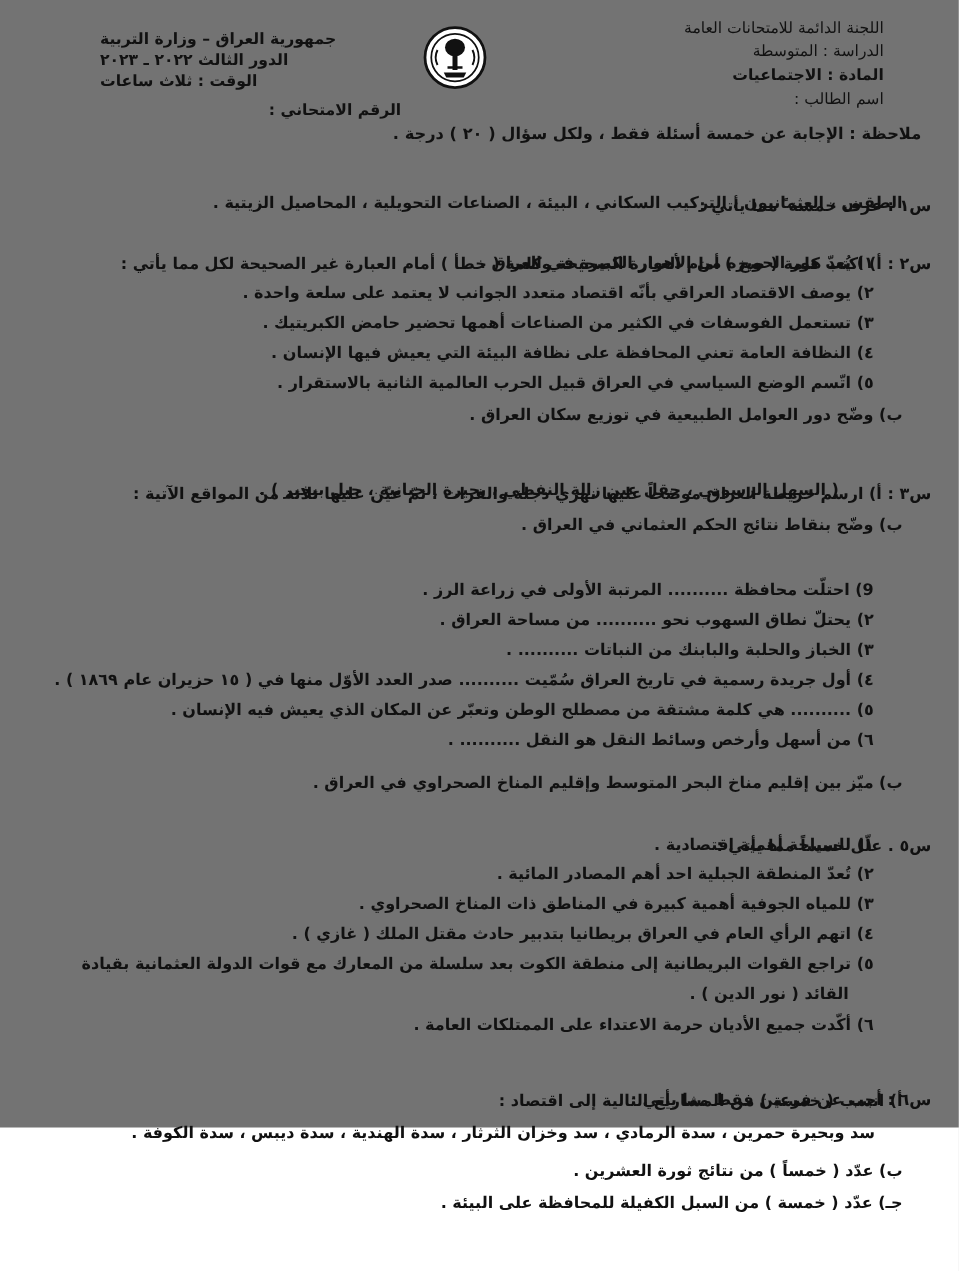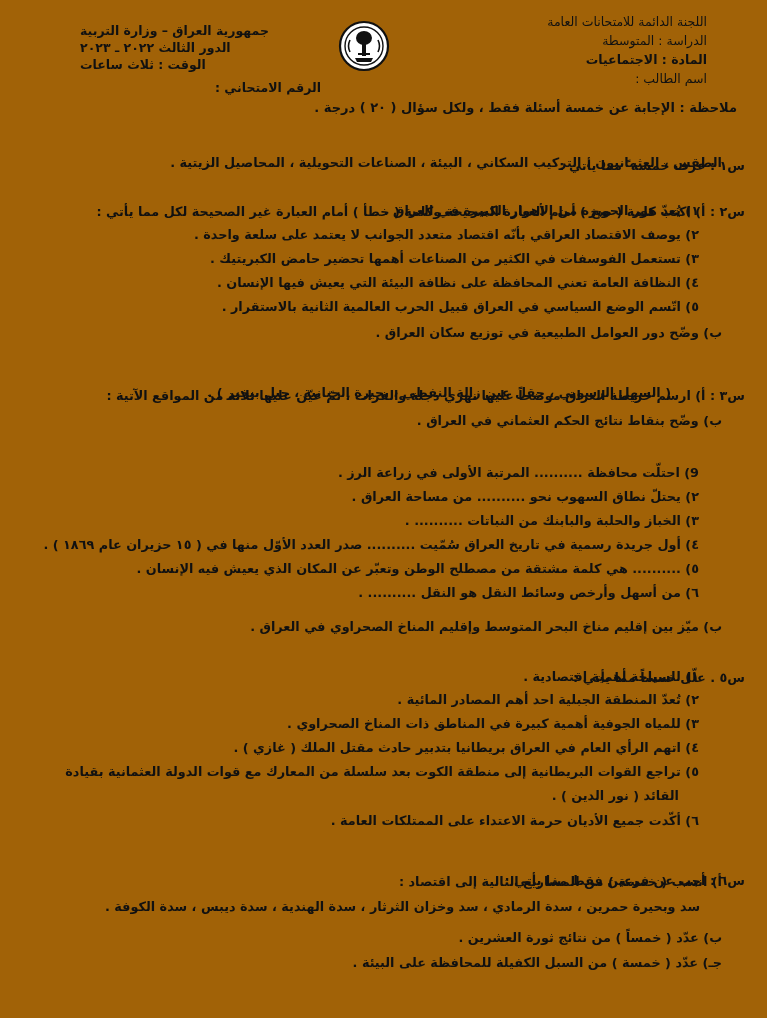--- a/index.html
+++ b/index.html
@@ -12,22 +12,22 @@
       height: 1018px;
       overflow: hidden;
       position: relative;
       font-family: "DejaVu Sans", sans-serif;
       color: #111111;
       direction: rtl;
     }
     .page {
       position: absolute;
       left: 0; top: 0;
-      width: 767px; height: 1018px;
-      background: #a16207;
+      width: 767px; height: 902px;
+      background: #737373;
     }
     .abs { position: absolute; white-space: nowrap; }
     .hdr-right {
       right: 60px; top: 12px;
       font-size: 12.5px;
       line-height: 19px;
       text-align: right;
     }
     .hdr-right .b { font-weight: bold; }
     .hdr-left {

